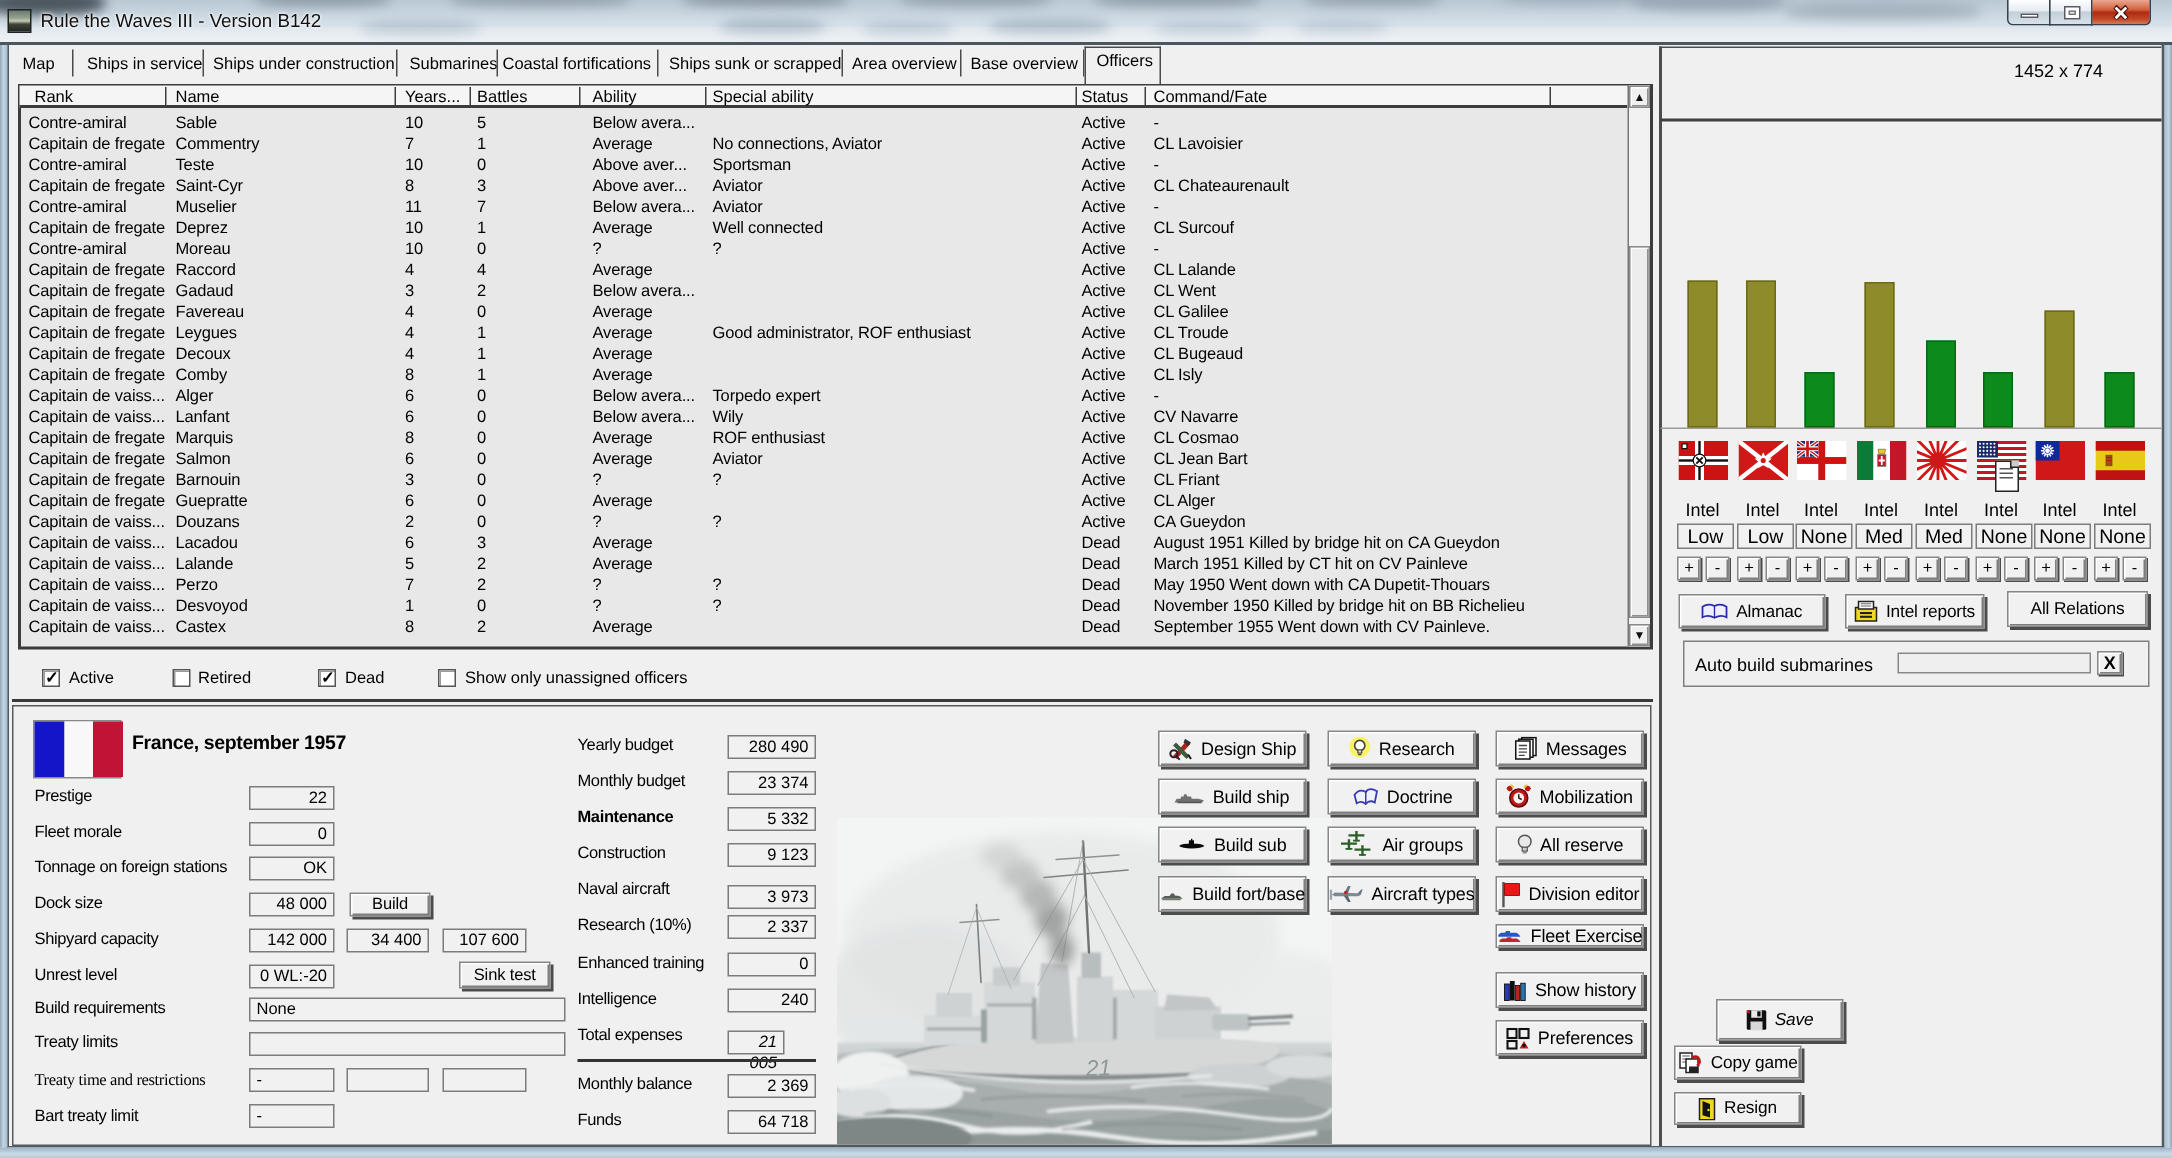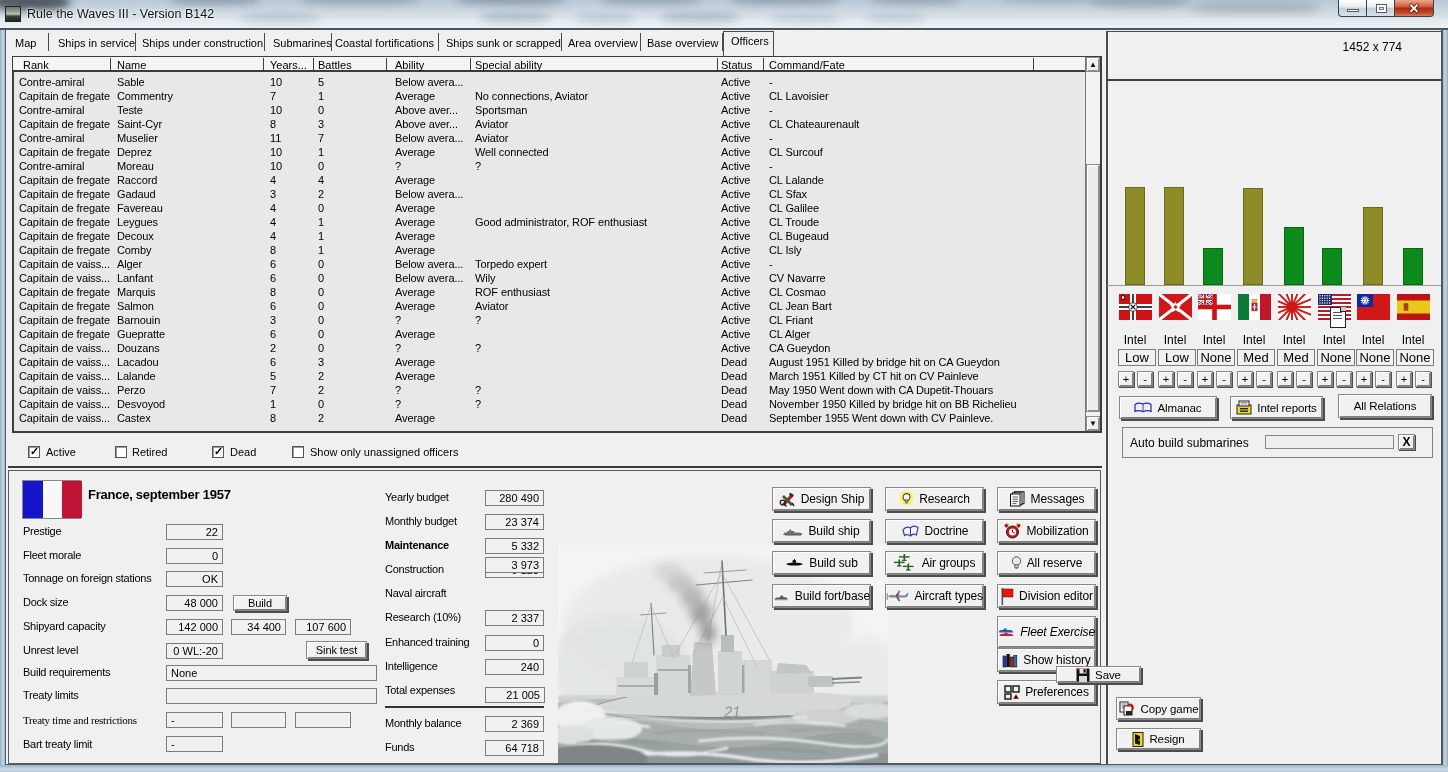--- a/index.html
+++ b/index.html
@@ -256,21 +256,21 @@
       <span style="left:708px" class="tc">Active</span>
       <span style="left:756px" class="tc">CL Lalande</span>
     </div>
 <div class="trow" style="top:187px">
       <span style="left:6px" class="tc">Capitain de fregate</span>
       <span style="left:104px" class="tc">Gadaud</span>
       <span style="left:257px" class="tc">3</span>
       <span style="left:305px" class="tc">2</span>
       <span style="left:382px" class="tc">Below avera...</span>
       <span style="left:708px" class="tc">Active</span>
-      <span style="left:756px" class="tc">CL Sfax</span>
+      <span style="left:756px" class="tc">CL Went</span>
     </div>
 <div class="trow" style="top:201px">
       <span style="left:6px" class="tc">Capitain de fregate</span>
       <span style="left:104px" class="tc">Favereau</span>
       <span style="left:257px" class="tc">4</span>
       <span style="left:305px" class="tc">0</span>
       <span style="left:382px" class="tc">Average</span>
       <span style="left:708px" class="tc">Active</span>
       <span style="left:756px" class="tc">CL Galilee</span>
     </div>
@@ -473,29 +473,29 @@
 
 <span class="lab" style="left:385px;top:491px;">Yearly budget</span>
     <div class="vb" style="left:485px;top:490px;width:59px;">280 490</div>
     <span class="lab" style="left:385px;top:515px;">Monthly budget</span>
     <div class="vb" style="left:485px;top:514px;width:59px;">23 374</div>
     <span class="lab" style="left:385px;top:539px;font-weight:bold;">Maintenance</span>
     <div class="vb" style="left:485px;top:538px;width:59px;">5 332</div>
     <span class="lab" style="left:385px;top:563px;">Construction</span>
     <div class="vb" style="left:485px;top:562px;width:59px;">9 123</div>
     <span class="lab" style="left:385px;top:587px;">Naval aircraft</span>
-    <div class="vb" style="left:485px;top:557px;width:59px;">3 973</div>
+    <div class="vb" style="left:485px;top:590px;width:59px;">3 973</div>
     <span class="lab" style="left:385px;top:611px;">Research (10%)</span>
     <div class="vb" style="left:485px;top:610px;width:59px;">2 337</div>
     <span class="lab" style="left:385px;top:636px;">Enhanced training</span>
     <div class="vb" style="left:485px;top:635px;width:59px;">0</div>
     <span class="lab" style="left:385px;top:660px;">Intelligence</span>
     <div class="vb" style="left:485px;top:659px;width:59px;">240</div>
     <span class="lab" style="left:385px;top:684px;">Total expenses</span>
-    <div class="vb" style="left:485px;top:687px;width:60px;">21 005</div>
+    <div class="vb" style="left:485px;top:687px;width:38px;font-style:italic;">21 005</div>
     <span class="lab" style="left:385px;top:717px;">Monthly balance</span>
     <div class="vb" style="left:485px;top:716px;width:59px;">2 369</div>
     <span class="lab" style="left:385px;top:741px;">Funds</span>
     <div class="vb" style="left:485px;top:740px;width:59px;">64 718</div>
     <div style="position:absolute;left:385px;top:706px;width:159px;height:2px;background:#333;"></div>
 
 <div id="shipimg"><svg width="330" height="218" viewBox="0 0 330 218">
 <defs>
  <filter id="b05">
             <feGaussianBlur stdDeviation="0.6"></feGaussianBlur>
@@ -668,21 +668,21 @@
         <path d="M10 7 L13 1.5 L14.8 1.5 L12.8 7 Z" fill="#6a7782"></path>
         <path d="M10 8 L13 12.5 L14.8 12.5 L12.8 8 Z" fill="#5a6772"></path>
         <path d="M19.5 6.7 l2.5 -2.7 1 0 -1.2 3.4 Z" fill="#6a7782"></path>
         <rect x="0.5" y="4" width="1.6" height="7" fill="#9aa5ae"></rect>
         <circle cx="11.5" cy="6" r="1.3" fill="#b03028"></circle>
       </svg>Aircraft types</div>
     <div class="btn" style="left:997px;top:584px;width:99px;height:24px;font-size:12px;"><svg width="14" height="17" viewBox="0 0 14 17">
         <rect x="1.5" y="0" width="1.6" height="17" fill="#555"></rect>
         <path d="M3 1 h10 v8 h-10 Z" fill="#e81818" stroke="#8a0a0a" stroke-width=".6"></path>
       </svg>Division editor</div>
-    <div class="btn" style="left:997px;top:616px;width:99px;height:32px;font-size:12px;font-style:italic;"><svg width="20" height="13" viewBox="0 0 20 13">
+    <div class="btn" style="left:997px;top:616px;width:99px;height:16px;font-size:12px;"><svg width="20" height="13" viewBox="0 0 20 13">
         <path d="M1 5 L3 3.5 L6 3.5 L7 2 L10 2 L10 3.5 L15 3.5 L17 5 L18 6.5 L1 6.5 Z" fill="#2858c8"></path>
         <path d="M2 9 L4 7.8 L7 7.8 L8 6.8 L11 6.8 L11 7.8 L15 7.8 L17 9 L18 10.5 L2 10.5 Z" fill="#c02828"></path>
       </svg>Fleet Exercise</div>
     <div class="btn" style="left:997px;top:648px;width:99px;height:24px;font-size:12px;"><svg width="16" height="15" viewBox="0 0 16 15">
         <rect x="1" y="3" width="3.2" height="11" fill="#2838b8" stroke="#111" stroke-width=".6"></rect>
         <rect x="4.6" y="1" width="3.2" height="13" fill="#101010"></rect>
         <rect x="8.2" y="4" width="3" height="10" fill="#b02818" stroke="#111" stroke-width=".6"></rect>
         <rect x="11.8" y="2.5" width="3" height="11.5" fill="#2874b8" stroke="#111" stroke-width=".6"></rect>
       </svg>Show history</div>
     <div class="btn" style="left:997px;top:680px;width:99px;height:24px;font-size:12px;"><svg width="16" height="15" viewBox="0 0 16 15">
@@ -876,21 +876,21 @@
         <rect x="4" y="8" width="8" height="1.4" fill="#222"></rect>
         <rect x="4" y="10.5" width="8" height="1.4" fill="#222"></rect>
       </svg>Intel reports</div>
 <div class="btn" style="left:1338px;top:394px;width:94px;height:24px;">All Relations</div>
 
 <div id="autogrp"></div>
 <div id="autolab">Auto build submarines</div>
 <div id="autofield"></div>
 <div id="autox">X</div>
 
-<div class="btn" style="left:1056px;top:666px;width:85px;height:17px;"><svg width="14" height="14" viewBox="0 0 14 14">
+<div class="btn" style="left:1144px;top:666px;width:85px;height:28px;font-style:italic;"><svg width="14" height="14" viewBox="0 0 14 14">
         <rect x="0.5" y="0.5" width="13" height="13" rx="1" fill="#101010"></rect>
         <rect x="3.5" y="0.5" width="7" height="5" fill="#e8e8e8"></rect>
         <rect x="7.5" y="1.2" width="2.2" height="3.4" fill="#101010"></rect>
         <rect x="3" y="8" width="8" height="6" fill="#d8d8d8"></rect>
         <rect x="0.5" y="0.5" width="2" height="2" fill="#b02020"></rect>
       </svg>Save</div>
 <div class="btn" style="left:1116px;top:697px;width:85px;height:23px;"><svg width="17" height="16" viewBox="0 0 17 16">
         <rect x="1" y="1" width="8" height="10" fill="#fff" stroke="#222"></rect>
         <path d="M2.5 3 h5 M2.5 5 h5 M2.5 7 h5" stroke="#555" stroke-width=".8"></path>
         <rect x="5" y="5" width="8" height="9" fill="#fff" stroke="#222"></rect>

